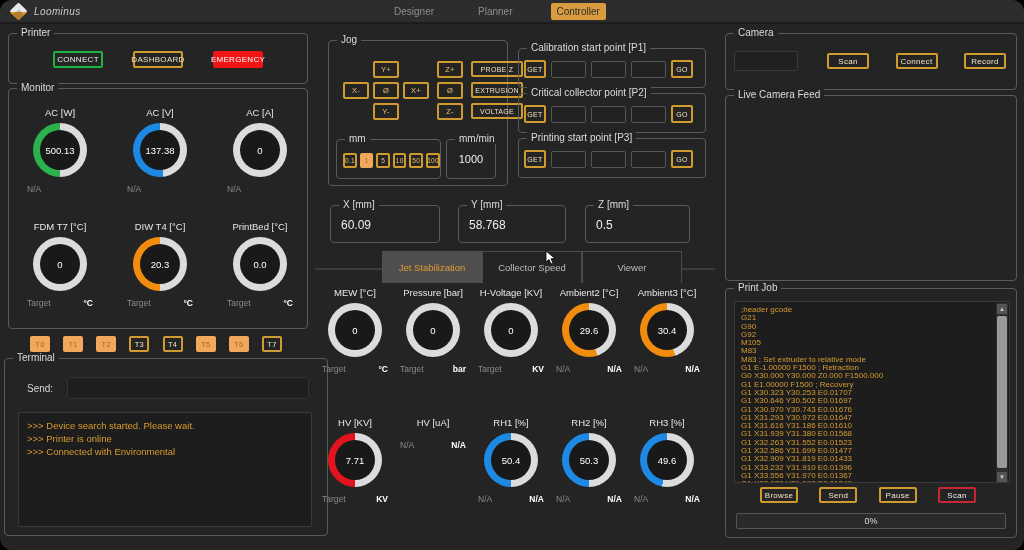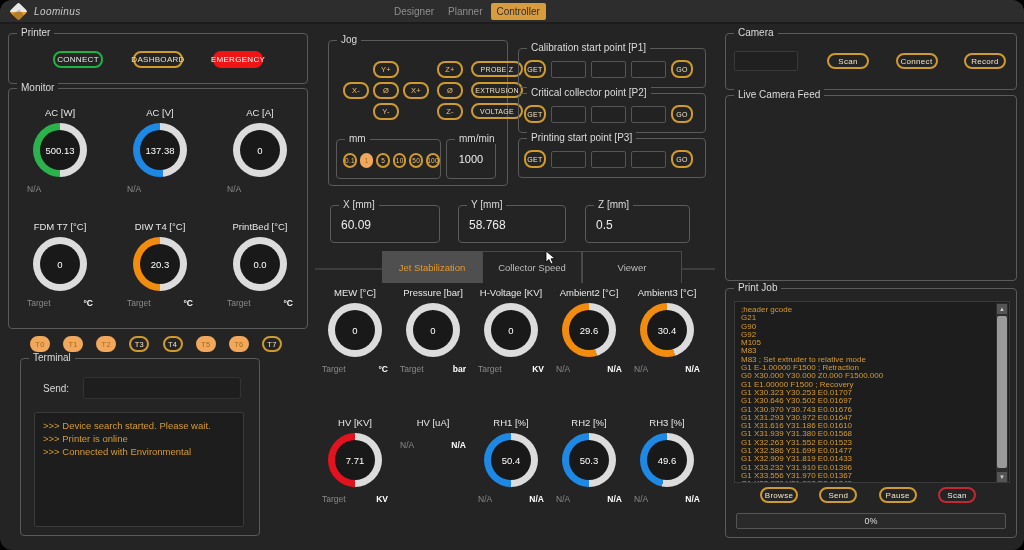--- a/index.html
+++ b/index.html
@@ -4,30 +4,30 @@
 <style>
   * { margin:0; padding:0; box-sizing:border-box; font-family:"Liberation Sans", sans-serif; }
   html,body { background:#000; width:1024px; height:550px; overflow:hidden; }
   #window { position:relative; width:1024px; height:550px; background:#242424; border-radius:12px; overflow:hidden; }
 
   
   #topbar { position:absolute; top:0; left:0; width:100%; height:24px; background:#2d2d2d; border-bottom:2px solid #1c1c1c; }
   #logo { position:absolute; left:12px; top:5px; width:13px; height:13px; transform:rotate(45deg); background:linear-gradient(135deg,#e8e8e8 0 50%,#e2992f 50% 100%); border-radius:2px; }
   #logo::after { content:""; position:absolute; left:5px; top:5px; width:8px; height:8px; background:#2d2d2d; transform:rotate(10deg); opacity:.25;}
   #app-title { position:absolute; left:34px; top:6px; font-size:10px; color:#c9c9c9; letter-spacing:.4px;font-style:italic; }
-  #nav { position:absolute; left:388px; top:3px; display:flex; gap:2px; align-items:center; }
+  #nav { position:absolute; left:388px; top:3px; display:flex; gap:32px; align-items:center; }
   .nav-item { font-size:10px; color:#8f8f8f; padding:3px 6px; cursor:default; }
   .nav-item.active { background:#d89c3f; color:#2e2e2e; border-radius:2px; }
 
   
   .group { position:absolute; border:1px solid #5a5a5a; border-radius:4px; }
   .group > .legend { position:absolute; top:-7px; left:8px; background:#242424; padding:0 4px; font-size:10px; color:#dcdcdc; white-space:nowrap; }
 
   
-  .btn { display:flex; align-items:center; justify-content:center; background:transparent; border:2px solid #cf9b2e; border-radius:8px; color:#f2e3c2; font-size:8px; letter-spacing:.3px; cursor:pointer; }
+  .btn { display:flex; align-items:center; justify-content:center; background:transparent; border:2px solid #cf9b2e; border-radius:2px; color:#f2e3c2; font-size:8px; letter-spacing:.3px; cursor:pointer; }
   .btn.green { border-color:#1fb141; color:#eee; }
   .btn.red { border-color:#c62833; color:#eee; }
   .btn.red_filled { border-color:#f01414; background:#f01414; color:#fff; }
   .btn.filled { background:#f2a85c; border-color:#f2a85c; color:#a56a14; }
 
   
   .gauge-row { position:absolute; display:flex; justify-content:space-between; }
   .gauge-cell { display:flex; flex-direction:column; align-items:center; }
   .gauge-label { font-size:9.5px; color:#e8e8e8; margin-bottom:5px; white-space:nowrap; }
   .gauge-ring { width:54px; height:54px; border-radius:50%; display:flex; align-items:center; justify-content:center; }
@@ -38,21 +38,21 @@
 
   
   #printer-group { left:8px; top:33px; width:300px; height:51px; }
   #printer-group .row { display:flex; justify-content:center; gap:30px; padding-top:17px; }
   #printer-group .btn { width:50px; height:17px; }
   #monitor-group { left:8px; top:88px; width:300px; height:241px; }
   #monitor-row-0 { left:18px; right:14px; top:18px; }
   #monitor-row-1 { left:18px; right:14px; top:132px; }
   #tools-row { position:absolute; left:8px; top:336px; width:300px; display:flex; justify-content:space-between; padding:0 26px 0 22px; }
   .tool-btn { width:20px; height:16px; font-size:7.5px; }
-  #terminal-group { left:20px; top:358px; width:240px; height:178px; }
+  #terminal-group { left:4px; top:358px; width:324px; height:178px; }
   #send-row { position:absolute; left:22px; top:18px; right:18px; display:flex; align-items:center; }
   #send-label { font-size:10px; color:#d8d8d8; width:40px; }
   #send-input { flex:1; height:22px; background:#1e1e1e; border:1px solid #333; border-radius:3px; color:#eee; font-size:10px; padding:0 6px; }
   #terminal-log { position:absolute; left:13px; right:15px; top:53px; bottom:8px; background:#1d1d1d; border:1px solid #3a3a3a; border-radius:2px; padding:6px 8px; }
   .log-line { font-size:9.5px; color:#d79b2f; line-height:13px; white-space:nowrap; }
 
   
   #jog-group { left:328px; top:40px; width:180px; height:146px; }
   #dpad-area { position:absolute; left:14px; top:20px; display:flex; gap:8px; }
   .pad-grid { display:grid; grid-template-columns:repeat(3,26px); grid-auto-rows:17px; gap:4px; }

